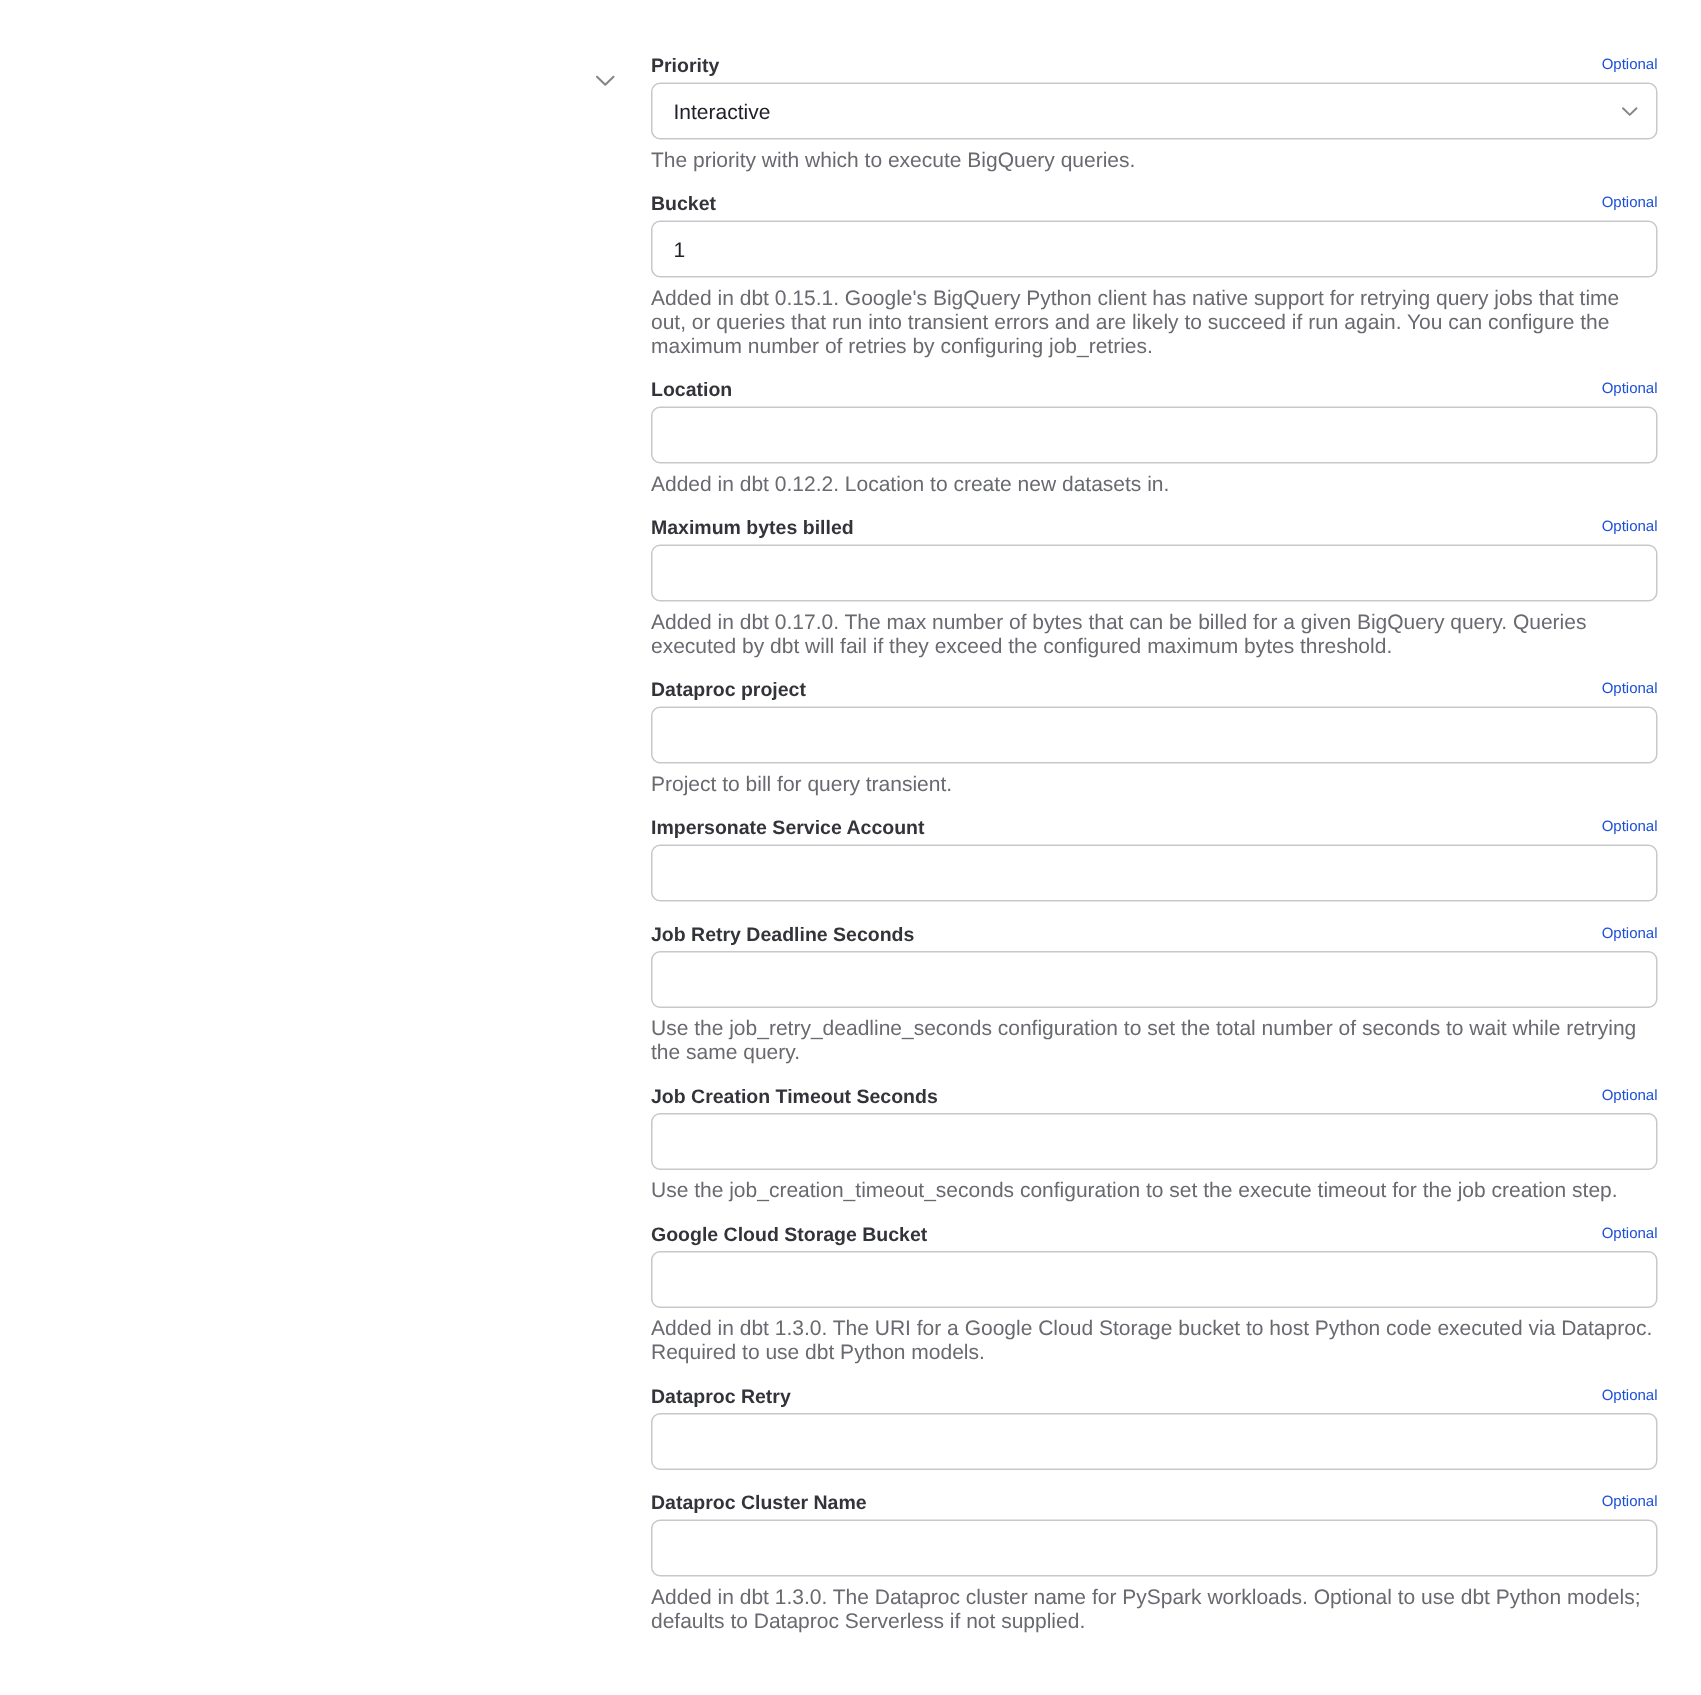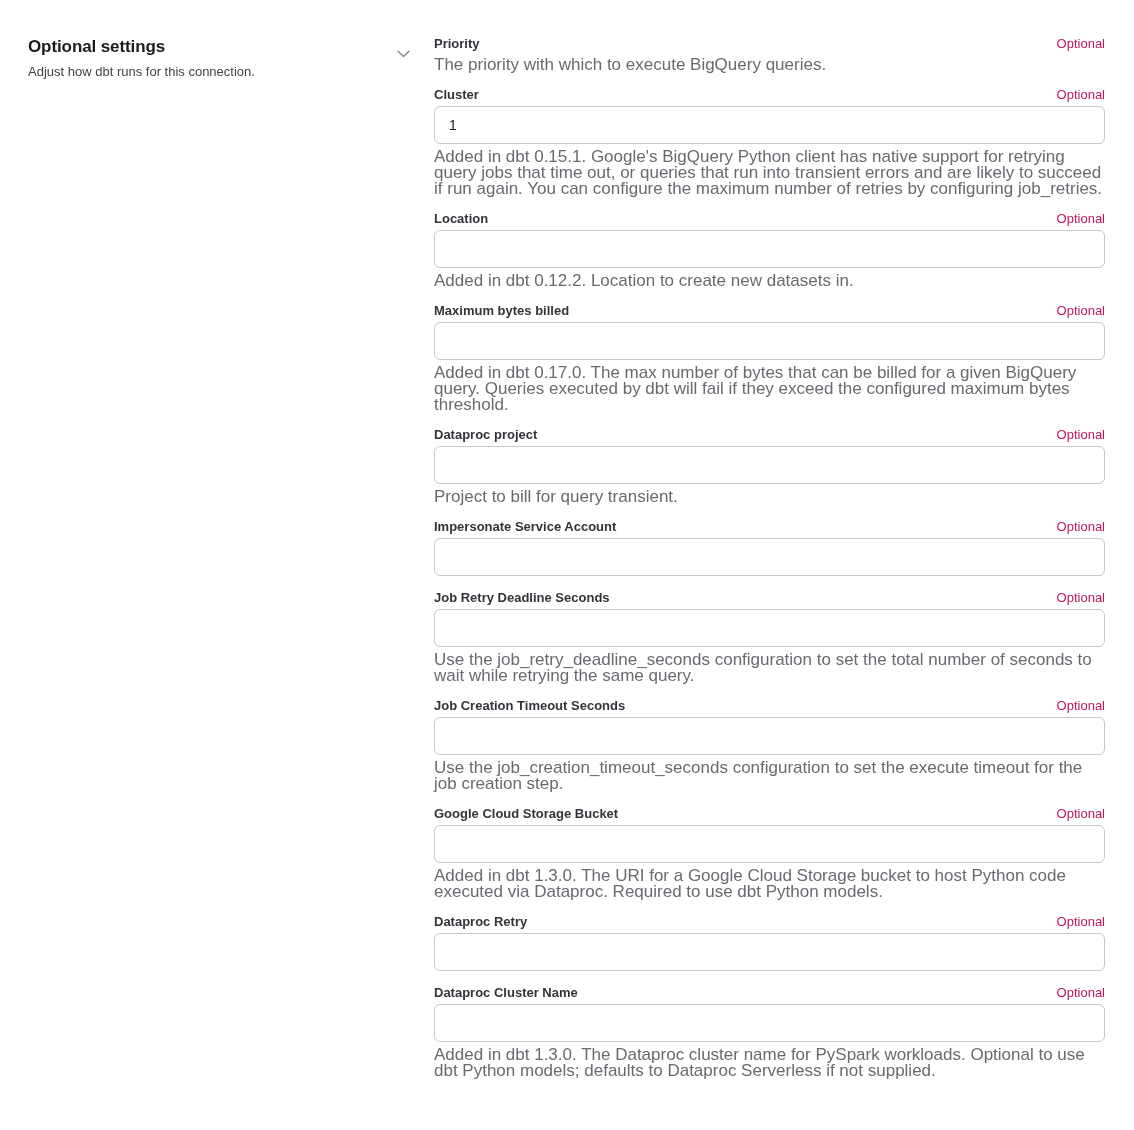--- a/index.html
+++ b/index.html
@@ -57,23 +57,23 @@
     align-items: flex-end;
     line-height: 16px;
     margin-bottom: 3px;
   }
   .field-label {
     font-size: 13px;
     font-weight: 600;
     color: #33343a;
   }
   .field-optional {
-    font-size: 13px;
+    font-size: 10px;
     font-weight: 400;
-    color: #be185d;
+    color: #1d4ed8;
   }
   .text-input, .select {
     width: 100%;
     height: 38px;
     border: 1px solid #c7c8cc;
     border-radius: 6px;
     background: #ffffff;
     font-family: "Liberation Sans", sans-serif;
     font-size: 14px;
     color: #202127;
@@ -84,53 +84,55 @@
     display: flex;
     align-items: center;
     justify-content: space-between;
     cursor: pointer;
     padding-right: 12px;
   }
   .select-value { font-size: 14px; color: #202127; }
   .chev-icon { flex: 0 0 auto; display: block; }
   .field-helper {
     margin-top: 5px;
-    font-size: 17px;
+    font-size: 14px;
     line-height: 16px;
     color: #696a70;
   }
 </style>
 </head>
 <body>
 
 <div class="page">
 
-  <div class="section-header">
-    <div class="section-title">Optional settings</div>
-    <div class="section-desc">Adjust how dbt runs for this connection.</div>
-  </div>
 
   <button class="collapse-btn">
     <svg width="13" height="8" viewBox="0 0 13 8" fill="none">
       <path d="M1 1.2 L6.5 6.5 L12 1.2" stroke="#85868b" stroke-width="1.4" fill="none" stroke-linecap="round" stroke-linejoin="round"></path>
     </svg>
   </button>
 
   <div class="form-col">
     <div class="field">
       <div class="field-head">
         <span class="field-label">Priority</span>
         <span class="field-optional">Optional</span>
       </div>
+      <div class="select">
+          <span class="select-value">Interactive</span>
+          <svg class="chev-icon" width="11" height="7" viewBox="0 0 11 7" fill="none">
+            <path d="M1 1.2 L5.5 5.6 L10 1.2" stroke="#85868b" stroke-width="1.3" fill="none" stroke-linecap="round" stroke-linejoin="round"></path>
+          </svg>
+        </div>
       <div class="field-helper">The priority with which to execute BigQuery queries.</div>
     </div>
 
     <div class="field">
       <div class="field-head">
-        <span class="field-label">Cluster</span>
+        <span class="field-label">Bucket</span>
         <span class="field-optional">Optional</span>
       </div>
       <input type="text" class="text-input" value="1" style="">
       <div class="field-helper">Added in dbt 0.15.1. Google's BigQuery Python client has native support for retrying query jobs that time out, or queries that run into transient errors and are likely to succeed if run again. You can configure the maximum number of retries by configuring job_retries.</div>
     </div>
 
     <div class="field">
       <div class="field-head">
         <span class="field-label">Location</span>
         <span class="field-optional">Optional</span>

